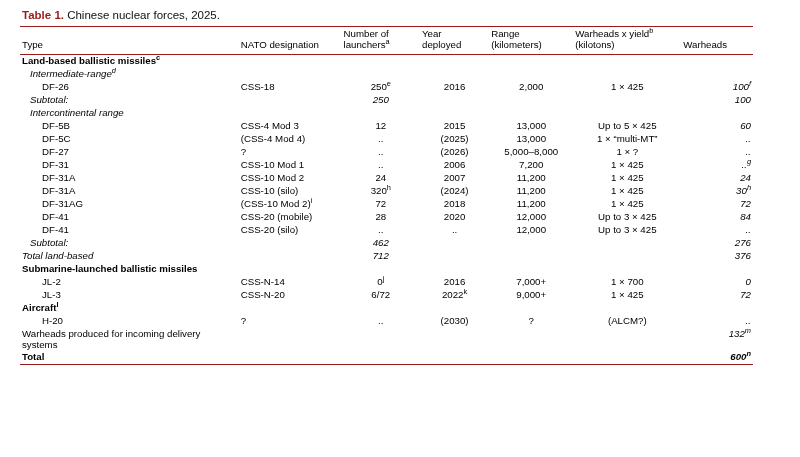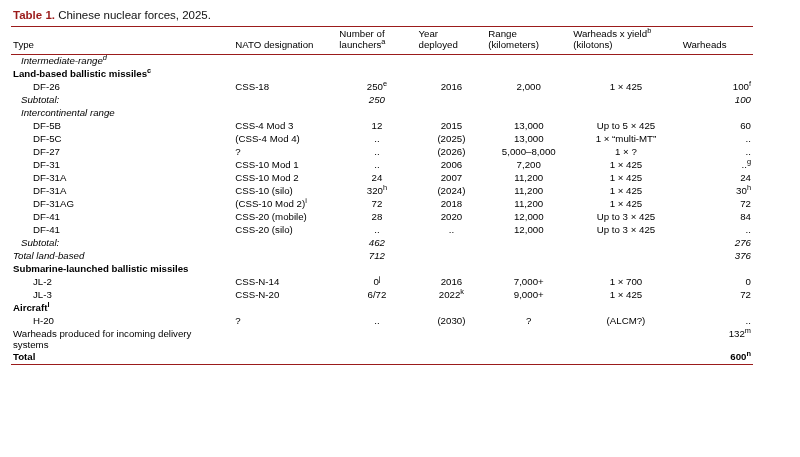--- a/index.html
+++ b/index.html
@@ -12,21 +12,21 @@
     height: 457px;
     font-family: "Liberation Sans", sans-serif;
     color: #000000;
     overflow: hidden;
   }
   .page {
     position: relative;
     width: 761px;
     height: 457px;
     box-sizing: border-box;
-    padding: 6px 8px 0 11px;
+    padding: 6px 8px 0 20px;
   }
   .caption {
     font-size: 11.5px;
     line-height: 14px;
     margin: 2px 0 4px 2px;
   }
   .caption .tablelabel {
     color: #9b1b1b;
     font-weight: bold;
   }
@@ -58,21 +58,21 @@
     padding: 0px 2px;
     vertical-align: top;
     height: 13px;
   }
   td.c-type      { text-align: left;   width: 232px; }
   td.c-nato      { text-align: left;   width: 112px; }
   td.c-launch    { text-align: center; width: 82px; }
   td.c-year      { text-align: center; width: 72px; }
   td.c-range     { text-align: center; width: 88px; }
   td.c-yield     { text-align: center; width: 120px; }
-  td.c-warheads  { text-align: right;  width: 74px; padding-right: 6px; }
+  td.c-warheads  { text-align: right;  width: 74px; padding-right: 6px; font-style: italic; }
   th.c-type      { width: 232px; }
   th.c-nato      { width: 112px; }
   th.c-launch    { width: 82px; }
   th.c-year      { width: 72px; }
   th.c-range     { width: 88px; }
   th.c-yield     { width: 120px; }
   th.c-warheads  { width: 74px; text-align: right; padding-right: 6px; }
   .b  { font-weight: bold; }
   .i  { font-style: italic; }
   .indent1 { padding-left: 10px !important; }
@@ -121,38 +121,38 @@
         <th class="c-warheads rule-mid-skip">
           <div>Warheads</div>
         </th>
       </tr>
       <tr>
         <td colspan="7" style="padding:0;border-bottom:1.1px solid #9b1b1b;height:0;"></td>
       </tr>
     </thead>
     <tbody id="tbody">
         <tr>
-          <td class="c-type i indent1"><span>Intermediate-range</span><sup>d</sup></td>
-          <td class="c-nato i"><span></span></td>
-          <td class="c-launch i"><span></span></td>
-          <td class="c-year i"><span></span></td>
-          <td class="c-range i"><span></span></td>
-          <td class="c-yield i"><span></span></td>
-          <td class="c-warheads i"><span></span></td>
-        </tr>
-        <tr>
           <td class="c-type b"><span>Land-based ballistic missiles</span><sup>c</sup></td>
           <td class="c-nato b"><span></span></td>
           <td class="c-launch b"><span></span></td>
           <td class="c-year b"><span></span></td>
           <td class="c-range b"><span></span></td>
           <td class="c-yield b"><span></span></td>
           <td class="c-warheads b"><span></span></td>
         </tr>
         <tr>
+          <td class="c-type i indent1"><span>Intermediate-range</span><sup>d</sup></td>
+          <td class="c-nato i"><span></span></td>
+          <td class="c-launch i"><span></span></td>
+          <td class="c-year i"><span></span></td>
+          <td class="c-range i"><span></span></td>
+          <td class="c-yield i"><span></span></td>
+          <td class="c-warheads i"><span></span></td>
+        </tr>
+        <tr>
           <td class="c-type indent2"><span>DF-26</span></td>
           <td class="c-nato"><span>CSS-18</span></td>
           <td class="c-launch"><span>250</span><sup>e</sup></td>
           <td class="c-year"><span>2016</span></td>
           <td class="c-range"><span>2,000</span></td>
           <td class="c-yield"><span>1 × 425</span></td>
           <td class="c-warheads"><span>100</span><sup>f</sup></td>
         </tr>
         <tr>
           <td class="c-type i indent1"><span>Subtotal:</span></td>

